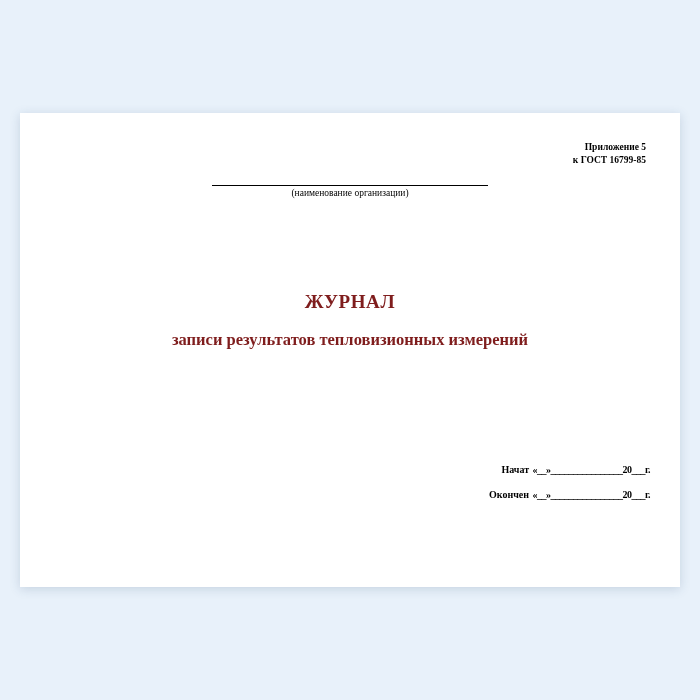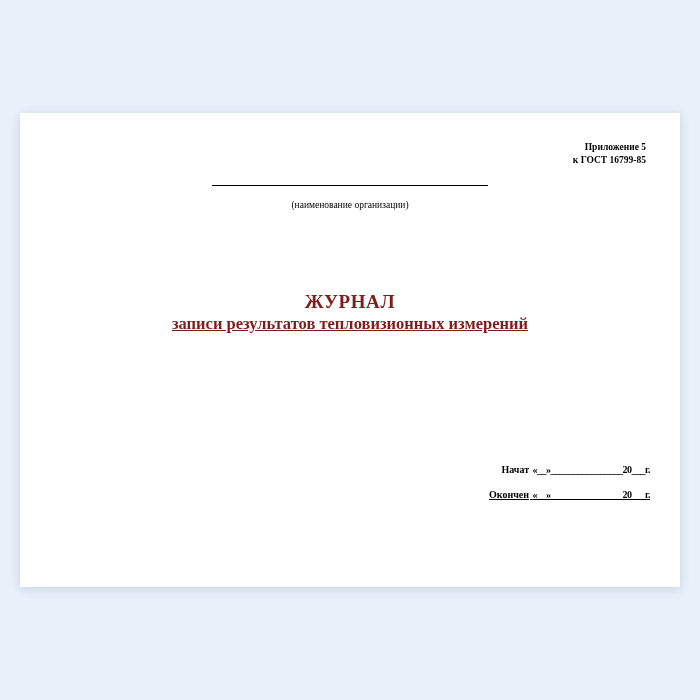--- a/index.html
+++ b/index.html
@@ -46,63 +46,61 @@
   }
   .org-rule {
     display: block;
     width: 276px;
     margin: 0 auto;
     border-bottom: 1px solid #000;
     height: 10px;
   }
   .org-caption {
     display: block;
-    margin-top: 14px;
+    margin-top: 2px;
     font-size: 9.5px;
     color: #000;
   }
   .title-block {
     position: absolute;
     left: 0;
     right: 0;
     top: 178px;
     text-align: center;
     color: #7f1d1d;
   }
   .title-main {
     font-size: 19px;
     font-weight: bold;
     letter-spacing: 0.6px;
     line-height: 1.2;
   }
   .title-sub {
-    margin-top: 0;
+    margin-top: 16px;
     font-size: 16.5px;
     font-weight: bold;
     line-height: 1.2;
-    text-decoration: underline;
   }
   .dates-block {
     position: absolute;
     right: 30px;
     top: 352px;
     text-align: right;
     font-size: 10px;
     font-weight: bold;
     color: #000;
     margin-left: 12px;
   }
   .date-line {
     line-height: 1.0;
     margin-bottom: 15px;
     white-space: nowrap;
   }
   .date-line:last-child {
     margin-bottom: 0;
-    text-decoration: underline;
   }
   .date-label {
     margin-right: 1px;
   }
   .date-fill {
     letter-spacing: -0.5px;
   }
 </style>
 </head>
 <body>

